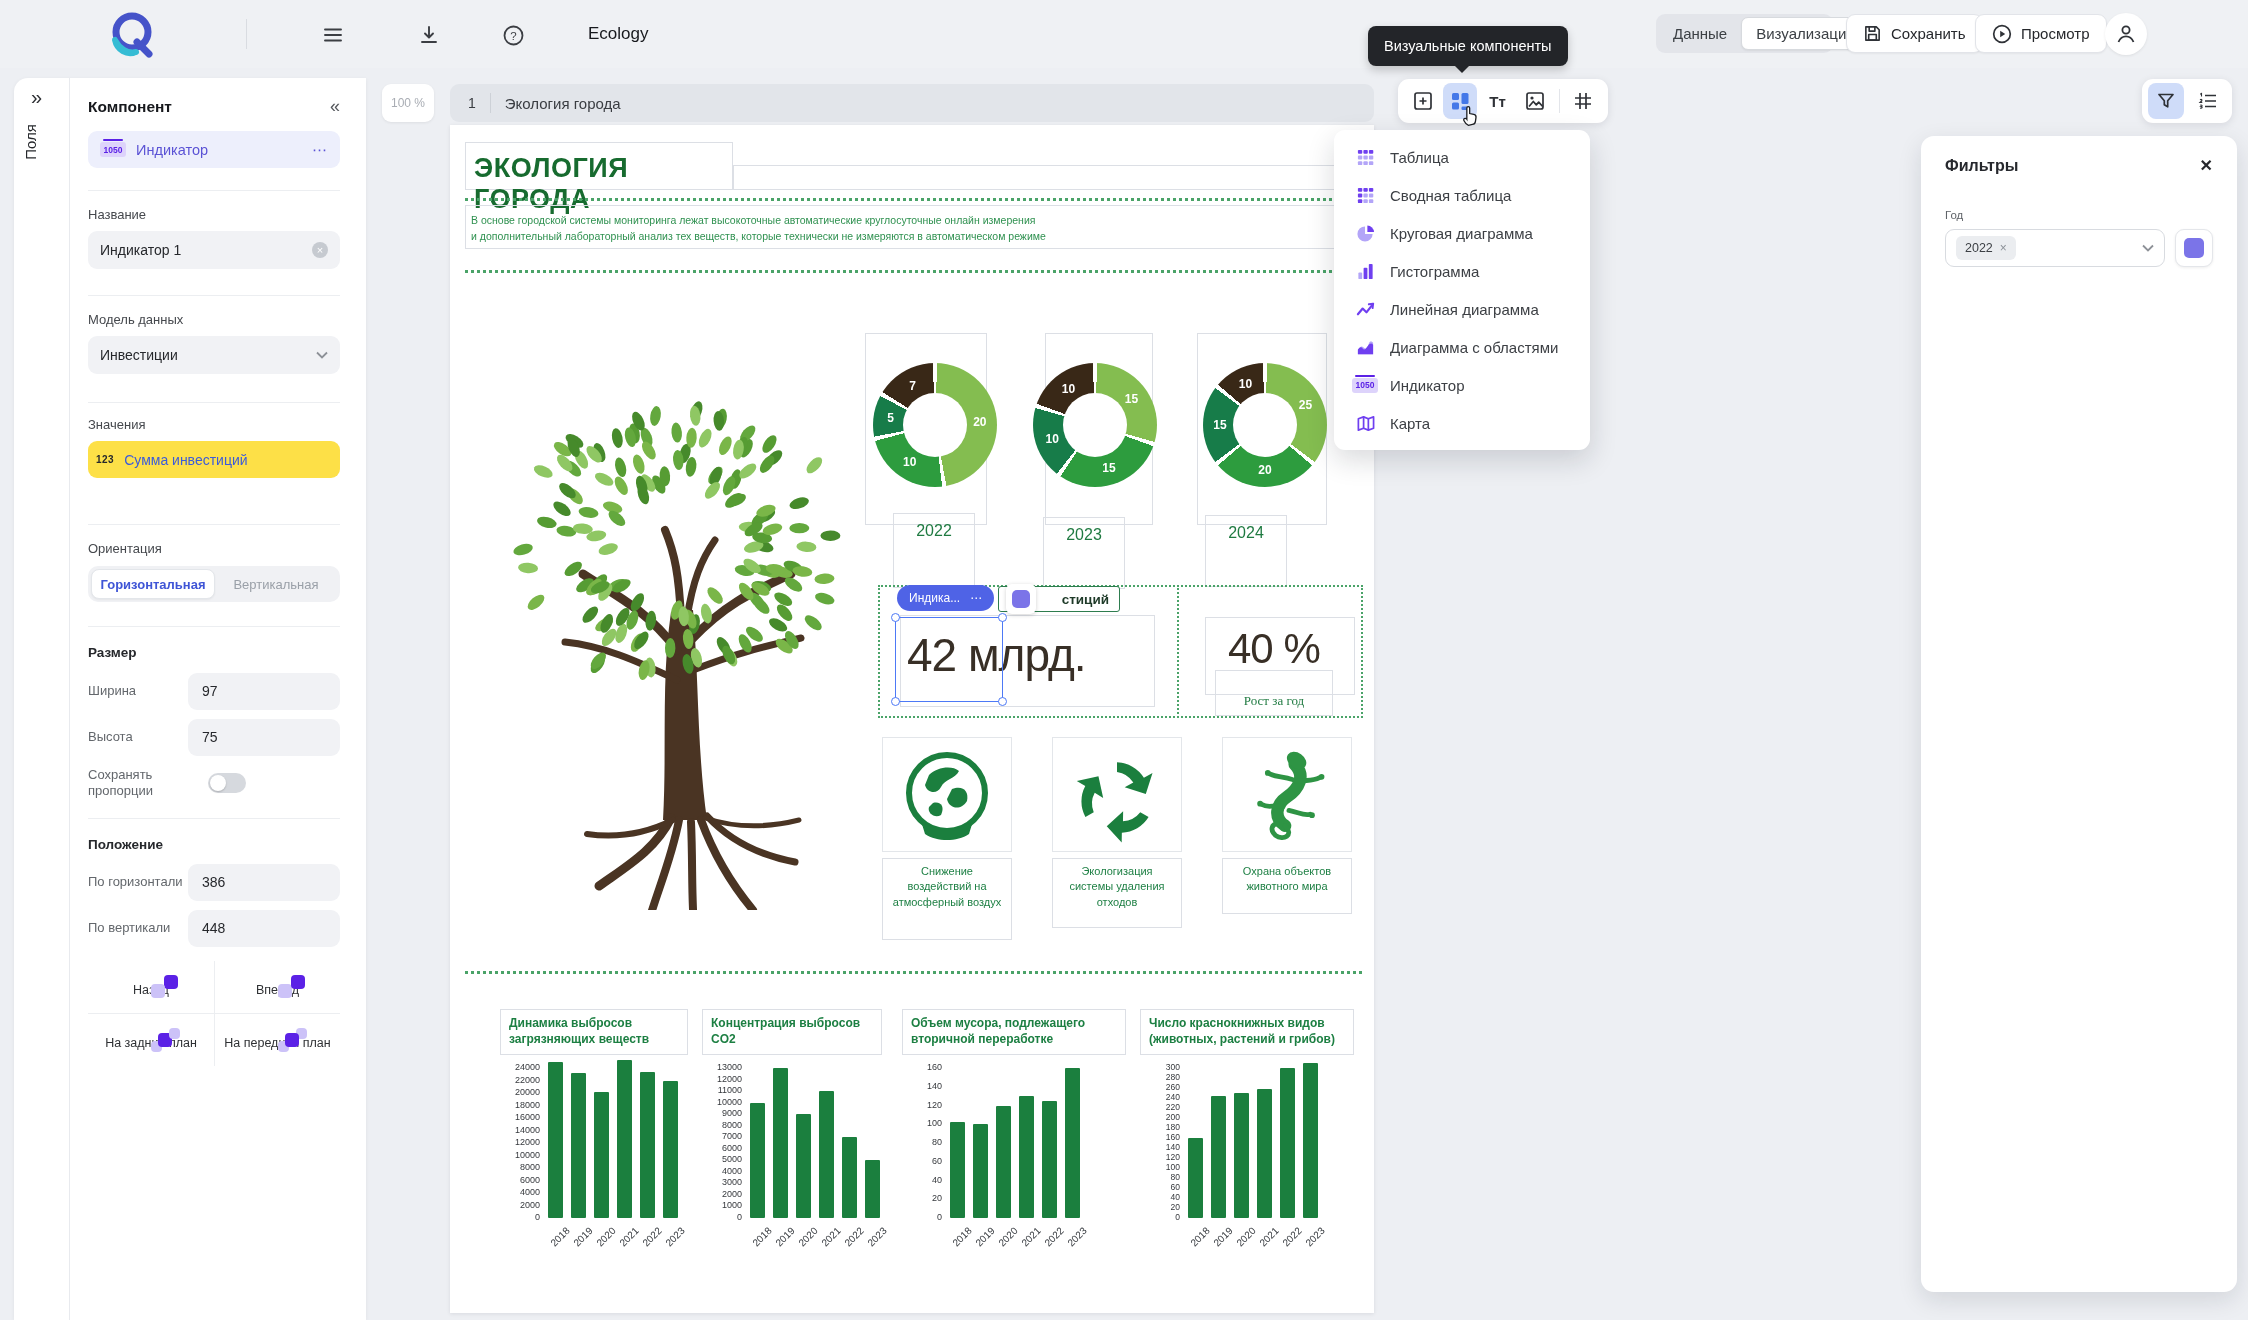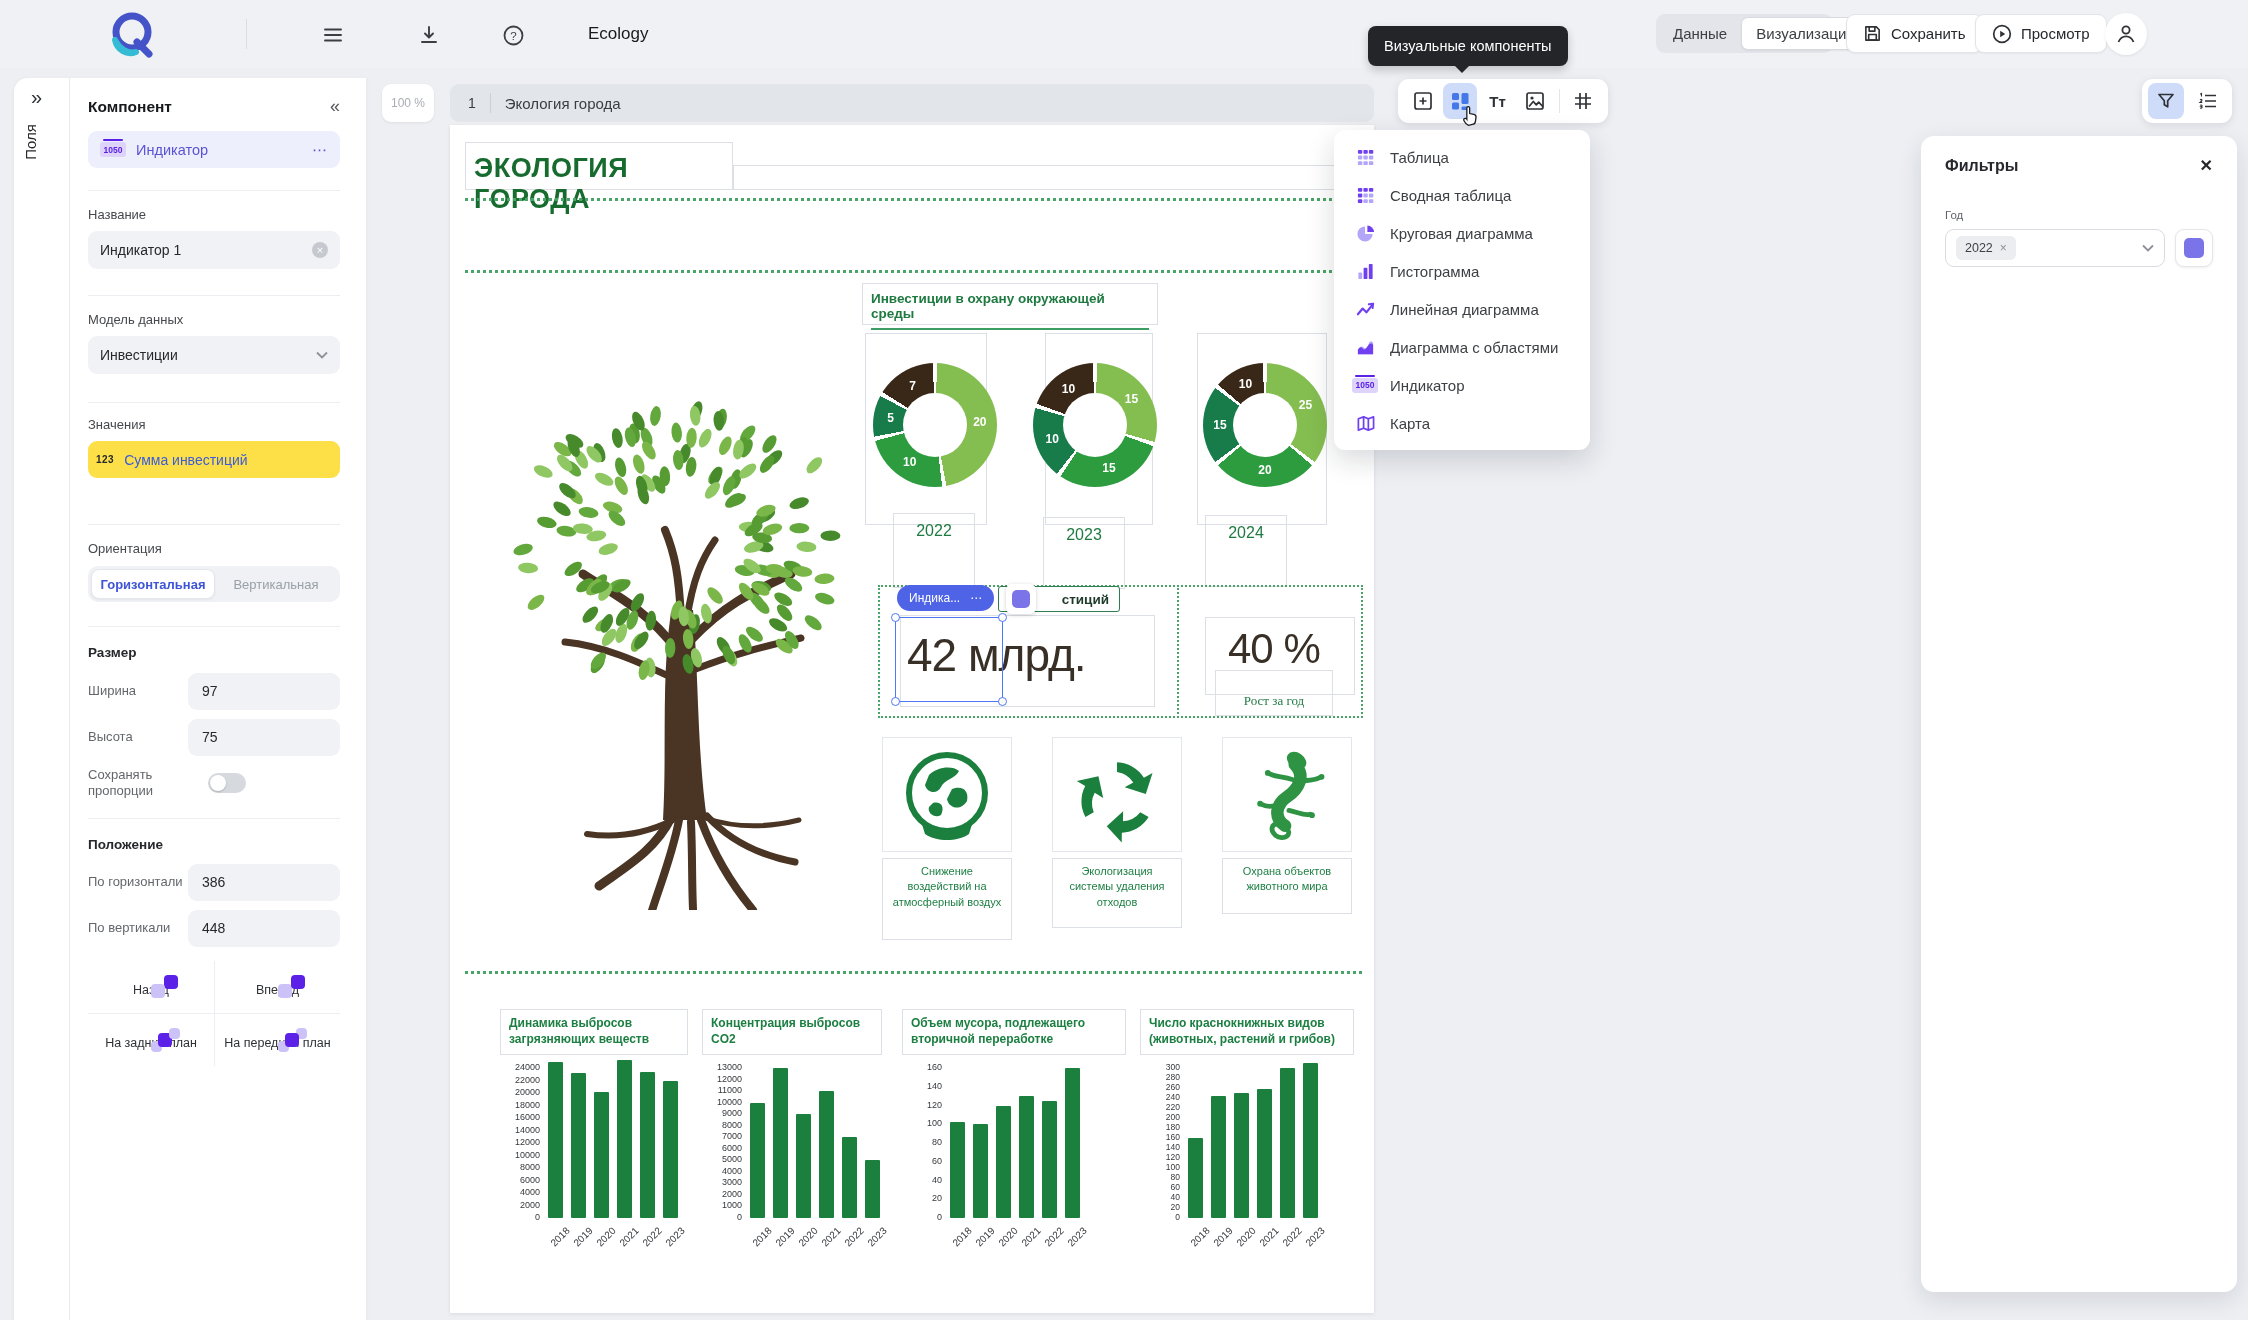--- a/index.html
+++ b/index.html
@@ -329,20 +329,24 @@
   </div>
 
   <div class="tooltip">Визуальные компоненты</div>
 
   <div class="sheet">
     <div class="abs outline" style="left:15px;top:17px;width:268px;height:48px;padding:10px 8px 0">
       <div class="board-title">ЭКОЛОГИЯ ГОРОДА</div>
     </div>
     <div class="abs outline" style="left:283px;top:40px;width:629px;height:25px"></div>
     <div class="dot-h" style="top:73px"></div>
+    <div class="abs outline" style="left:15px;top:80px;width:897px;height:44px;padding:6px 5px 0">
+      <p class="subtitle">В основе городской системы мониторинга лежат высокоточные автоматические круглосуточные онлайн измерения
+и дополнительный лабораторный анализ тех веществ, которые технически не измеряются в автоматическом режиме</p>
+    </div>
     <div class="dot-h" style="top:145px"></div>
 
     <svg class="abs" style="left:45px;top:225px" width="360" height="560" viewBox="0 0 360 560">
       <g stroke="#4a3423" stroke-linecap="round" fill="none">
         <path d="M168,470 C172,400 166,330 176,262 L198,260 C204,330 202,400 212,470 Z" fill="#4a3423" stroke="none"></path>
         <path d="M182,300 C150,258 118,244 88,224" stroke-width="9"></path>
         <path d="M182,330 C140,310 108,296 70,292" stroke-width="7"></path>
         <path d="M196,290 C232,252 262,240 296,224" stroke-width="9"></path>
         <path d="M198,320 C244,302 272,296 306,288" stroke-width="7"></path>
         <path d="M186,268 C184,226 180,204 170,180" stroke-width="8"></path>
@@ -492,23 +496,20 @@
           <ellipse cx="223.8000308068421" cy="70.89680525853538" rx="5.2" ry="10" transform="rotate(354.9 223.8 70.9)" fill="#468a2b"></ellipse>
           <ellipse cx="103.26533896471612" cy="310.7258171009172" rx="5.2" ry="10" transform="rotate(221.3 103.3 310.7)" fill="#63a83d"></ellipse>
           <ellipse cx="149.07289474441956" cy="320.0516310691756" rx="5.2" ry="10" transform="rotate(192.0 149.1 320.1)" fill="#7ab648"></ellipse>
           <ellipse cx="78.2772569581361" cy="218.899981790878" rx="5.2" ry="10" transform="rotate(235.1 78.3 218.9)" fill="#569c33"></ellipse>
           <ellipse cx="99.15890763732558" cy="104.26619543711199" rx="5.2" ry="10" transform="rotate(318.2 99.2 104.3)" fill="#8fc763"></ellipse>
           <ellipse cx="122.29916638148441" cy="88.04725369908887" rx="5.2" ry="10" transform="rotate(349.0 122.3 88.0)" fill="#468a2b"></ellipse>
           <ellipse cx="266.45072808153515" cy="255.93791505138992" rx="5.2" ry="10" transform="rotate(135.4 266.5 255.9)" fill="#63a83d"></ellipse>
         </g>
     </svg>
 
-    <div class="donut-head">
-      <span>Инвестиции в охрану окружающей среды</span>
-    </div>
     <div class="abs outline" style="left:415px;top:208px;width:122px;height:192px"></div>
     <div class="abs outline" style="left:595px;top:208px;width:108px;height:192px"></div>
     <div class="abs outline" style="left:747px;top:208px;width:130px;height:192px"></div>
     <div class="donut" id="donut0" style="left: 423px; top: 238px; background: conic-gradient(rgb(255, 255, 255) 0deg, rgb(255, 255, 255) 2deg, rgb(132, 189, 80) 2deg, rgb(132, 189, 80) 169.429deg, rgb(255, 255, 255) 169.429deg, rgb(255, 255, 255) 171.429deg, rgb(255, 255, 255) 171.429deg, rgb(255, 255, 255) 173.429deg, rgb(45, 156, 62) 173.429deg, rgb(45, 156, 62) 255.143deg, rgb(255, 255, 255) 255.143deg, rgb(255, 255, 255) 257.143deg, rgb(255, 255, 255) 257.143deg, rgb(255, 255, 255) 259.143deg, rgb(23, 124, 73) 259.143deg, rgb(23, 124, 73) 298deg, rgb(255, 255, 255) 298deg, rgb(255, 255, 255) 300deg, rgb(255, 255, 255) 300deg, rgb(255, 255, 255) 302deg, rgb(57, 40, 23) 302deg, rgb(57, 40, 23) 358deg, rgb(255, 255, 255) 358deg, rgb(255, 255, 255) 360deg);">
         <span class="dlab" style="left: 106.874px; top: 58.6371px;">20</span>
         <span class="dlab" style="left: 36.6506px; top: 99.1807px;">10</span>
         <span class="dlab" style="left: 17.5026px; top: 55.2931px;">5</span>
         <span class="dlab" style="left: 39.5px; top: 23.0289px;">7</span>
       </div>
     <div class="donut" id="donut1" style="left: 583px; top: 238px; background: conic-gradient(rgb(255, 255, 255) 0deg, rgb(255, 255, 255) 2deg, rgb(132, 189, 80) 2deg, rgb(132, 189, 80) 106deg, rgb(255, 255, 255) 106deg, rgb(255, 255, 255) 108deg, rgb(255, 255, 255) 108deg, rgb(255, 255, 255) 110deg, rgb(45, 156, 62) 110deg, rgb(45, 156, 62) 214deg, rgb(255, 255, 255) 214deg, rgb(255, 255, 255) 216deg, rgb(255, 255, 255) 216deg, rgb(255, 255, 255) 218deg, rgb(23, 124, 73) 218deg, rgb(23, 124, 73) 286deg, rgb(255, 255, 255) 286deg, rgb(255, 255, 255) 288deg, rgb(255, 255, 255) 288deg, rgb(255, 255, 255) 290deg, rgb(57, 40, 23) 290deg, rgb(57, 40, 23) 358deg, rgb(255, 255, 255) 358deg, rgb(255, 255, 255) 360deg);">

